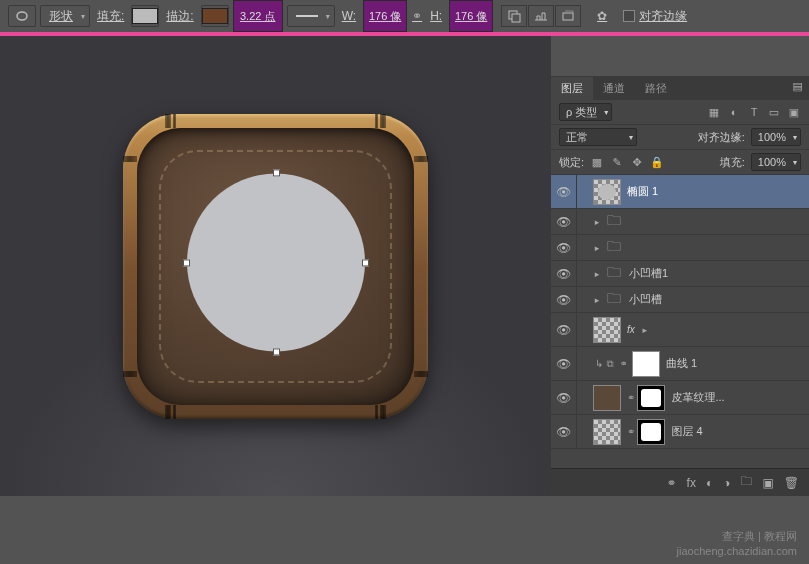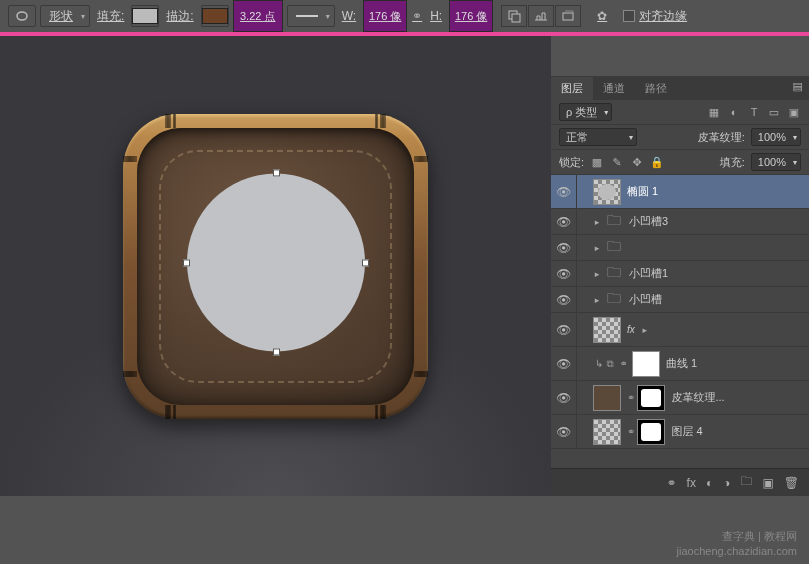--- a/index.html
+++ b/index.html
@@ -176,21 +176,21 @@
         <div class="filter-ic">◐</div>
         <div class="filter-ic">T</div>
         <div class="filter-ic">▭</div>
         <div class="filter-ic">▣</div>
       </div>
     </div>
     <div class="panel-row">
       <div class="panel-select" style="width:78px">
           <span>正常</span>
         </div>
-      <span style="margin-left:auto">皮革纹理:</span>
+      <span style="margin-left:auto">对齐边缘:</span>
       <div class="panel-select">
           <span>100%</span>
         </div>
     </div>
     <div class="panel-row">
       <span>锁定:</span>
       <div class="filter-ic">▩</div>
       <div class="filter-ic">✎</div>
       <div class="filter-ic">✥</div>
       <div class="filter-ic">🔒</div>
@@ -207,21 +207,20 @@
         <div class="thumb checker">
             <div class="circ"></div>
           </div>
         <span class="layer-name">椭圆 1</span>
       </div>
       <div class="layer-row small">
         <div class="eye">👁</div>
         <div class="indent"></div>
           <div class="disclosure">▸</div>
         <div class="thumb folder">🗀</div>
-        <span class="layer-name">小凹槽3</span>
       </div>
       <div class="layer-row small">
         <div class="eye">👁</div>
         <div class="indent"></div>
           <div class="disclosure">▸</div>
         <div class="thumb folder">🗀</div>
       </div>
       <div class="layer-row small">
         <div class="eye">👁</div>
         <div class="indent"></div>

